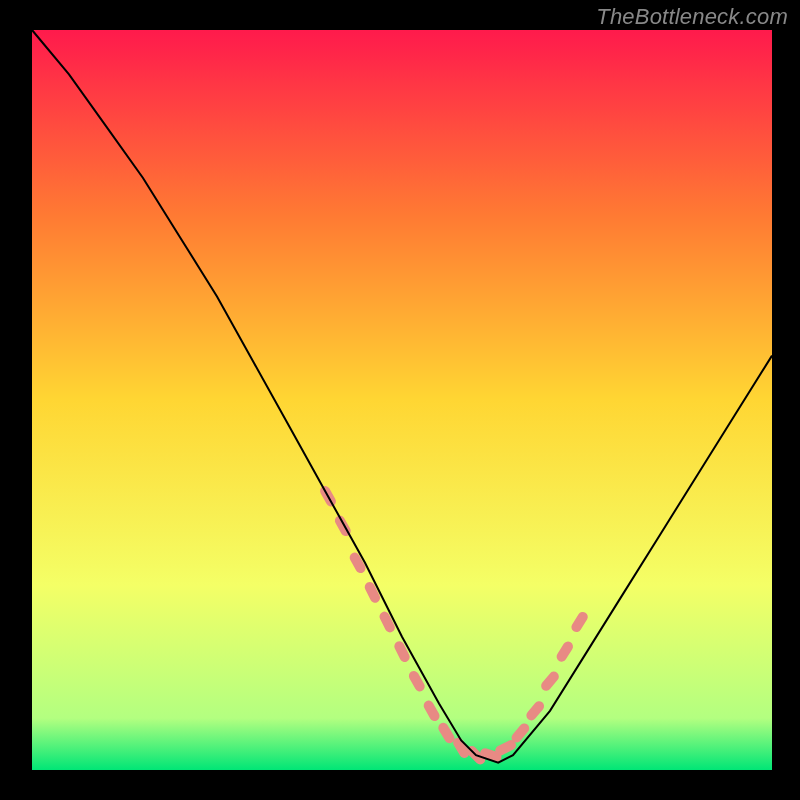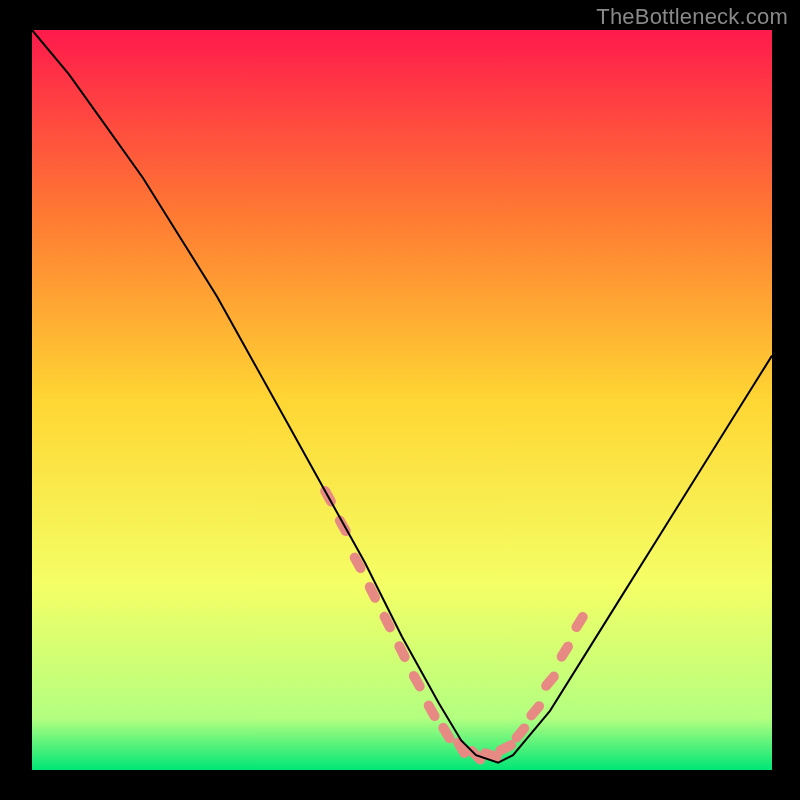--- a/index.html
+++ b/index.html
@@ -8,20 +8,21 @@
     background: #000;
     width: 800px;
     height: 800px;
     overflow: hidden;
     position: relative;
   }
   .chart-container {
     position: absolute;
     width: 800px;
     height: 800px;
+    font-style: italic;
   }
   .watermark {
     position: absolute;
     top: 4px;
     right: 12px;
     color: #888;
     font-family: Arial, Helvetica, sans-serif;
     font-size: 22px;
     font-weight: 500;
     letter-spacing: 0.2px;

